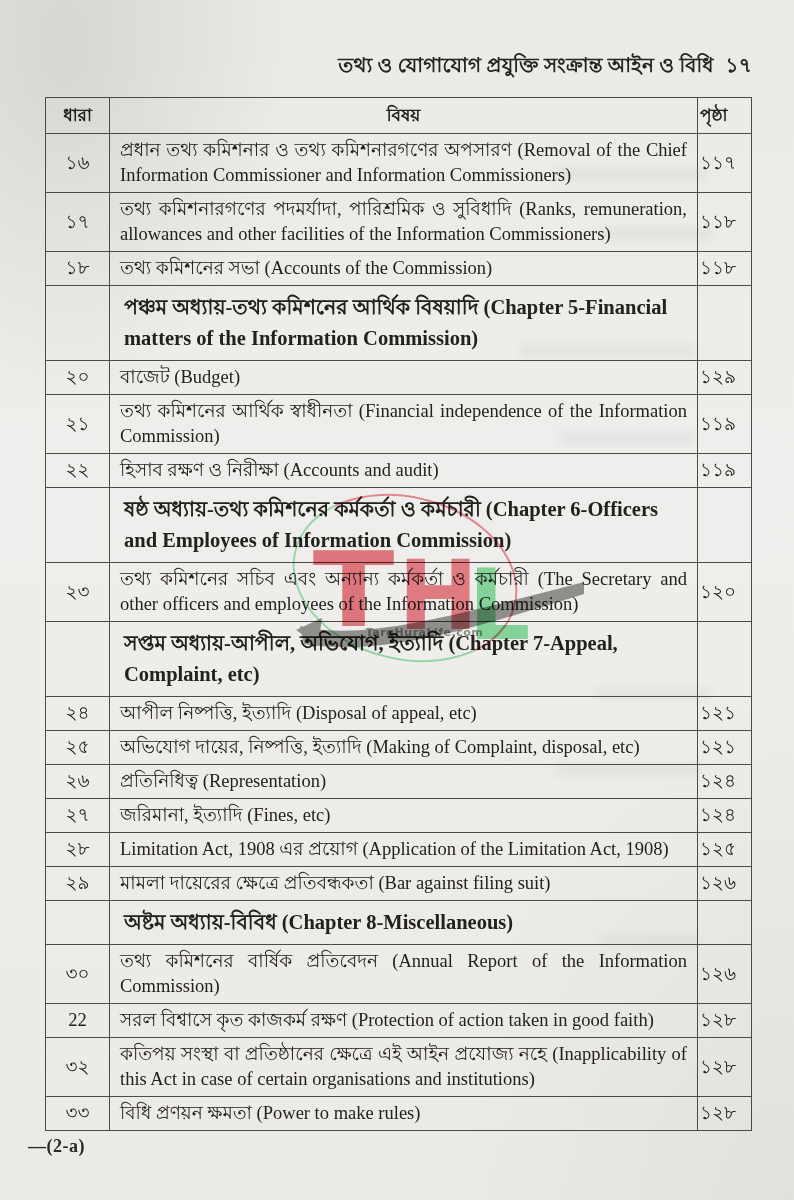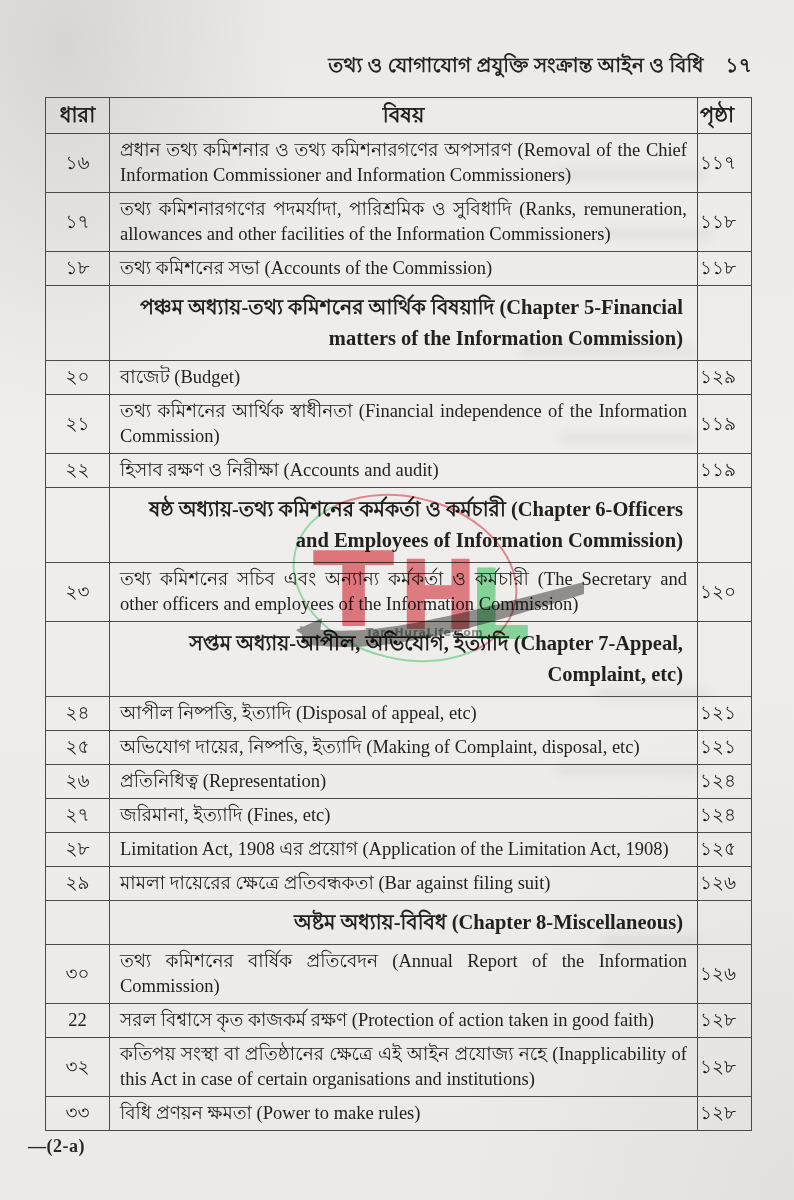--- a/index.html
+++ b/index.html
@@ -10,43 +10,43 @@
       radial-gradient(ellipse at 100% 100%, rgba(140,140,135,.10) 0%, rgba(140,140,135,0) 30%),
       linear-gradient(180deg,#ebeae7 0%,#efeeec 40%,#eceae7 100%);
     font-family:"Liberation Serif","DejaVu Serif",serif;
     color:#1d1c1a;
   }
 
   
   .page-header{
     position:absolute;top:50px;right:42px;
     font-weight:700;font-size:20px;letter-spacing:.2px;color:#26241f;
-    display:flex;align-items:baseline;gap:22px;
+    display:flex;align-items:baseline;gap:12px;
   }
   .page-header .pgnum{font-weight:700;}
 
   
   .toc{
     position:absolute;left:45px;top:97px;width:707px;
     border-collapse:collapse;table-layout:fixed;
     font-size:18.5px;line-height:25px;color:#23211d;
   }
   .toc col.sec{width:64px;}
   .toc col.page{width:54px;}
   .toc td,.toc th{
     border:1.5px solid #4b4a47;
     padding:4px 10px;vertical-align:middle;
     word-wrap:break-word;
   }
-  .toc th{font-weight:700;font-size:21px;padding:5px 10px;}
+  .toc th{font-weight:700;font-size:17px;padding:5px 10px;}
   .toc .c-sec{text-align:center;padding:4px 2px;}
   .toc .c-page{text-align:left;padding:4px 2px;}
   .toc .c-sub{text-align:justify;}
   .toc td.chapter{
-    text-align:right;font-weight:700;font-size:20.5px;line-height:31px;
+    text-align:left;font-weight:700;font-size:20.5px;line-height:31px;
     padding:6px 14px;
   }
 
   
   .footer-sig{
     position:absolute;left:28px;top:1136px;
     font-weight:700;font-size:18px;color:#2a2824;letter-spacing:.5px;text-align:right;
   }
 
   

